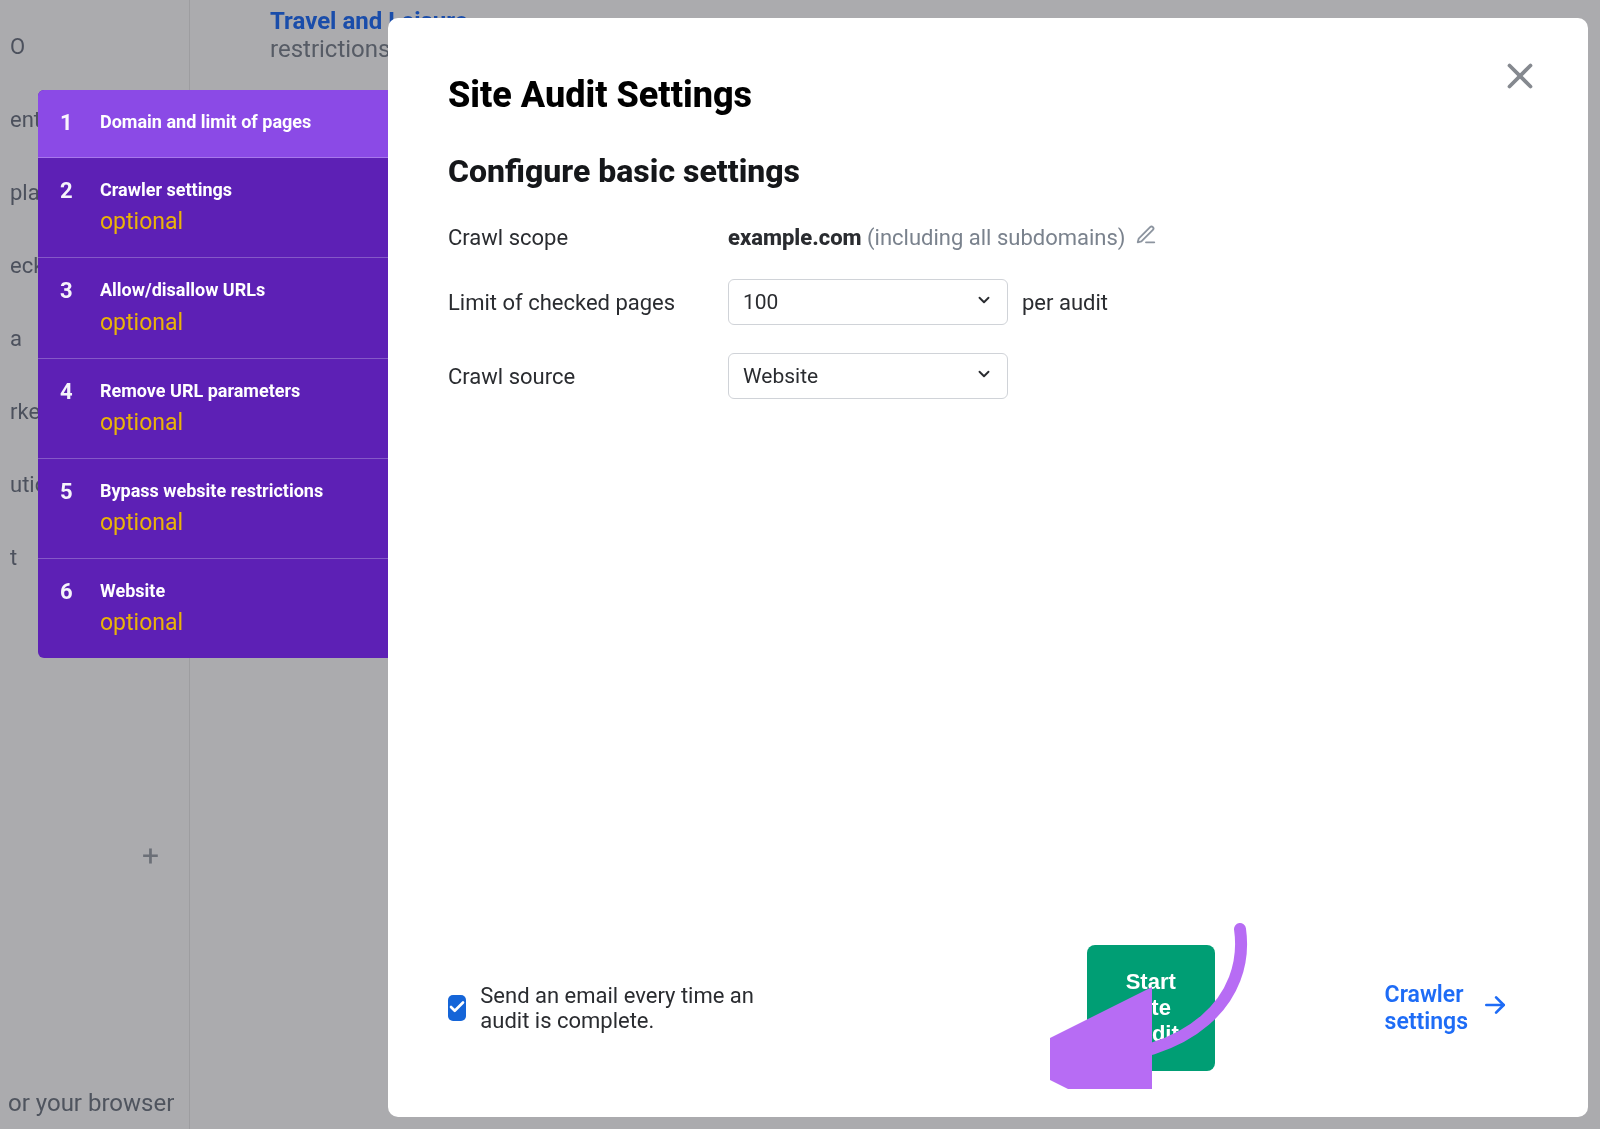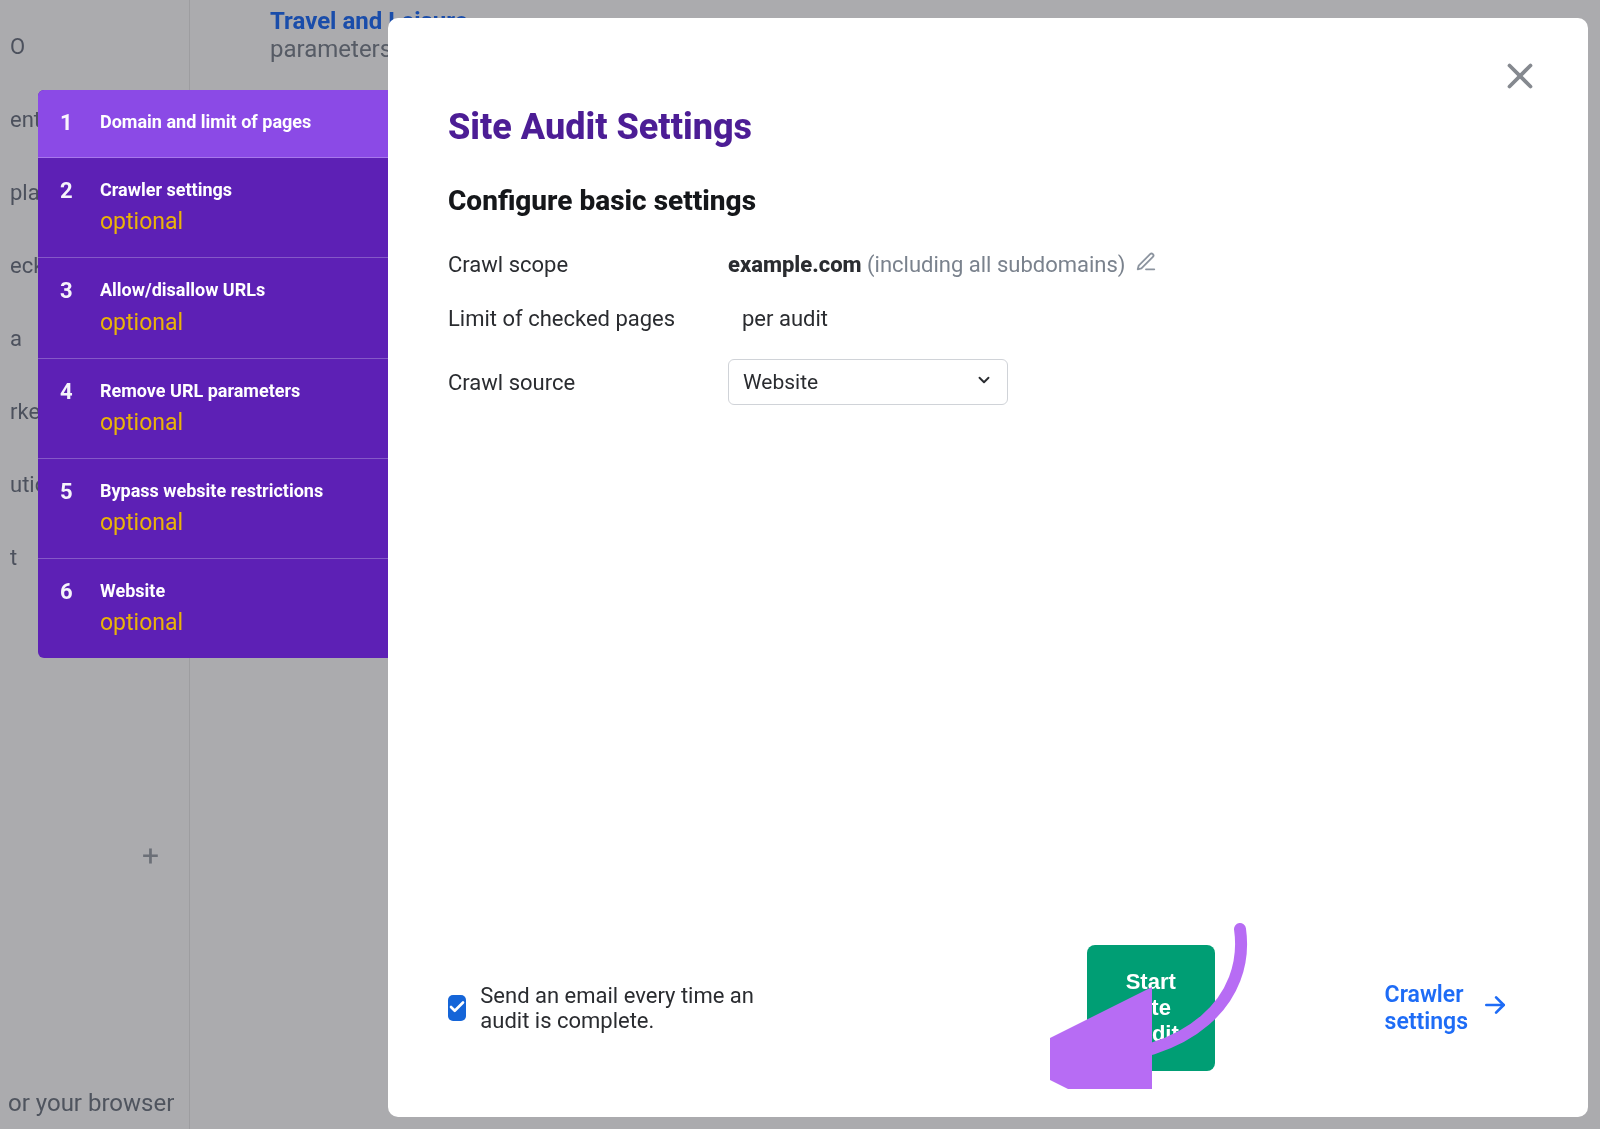--- a/index.html
+++ b/index.html
@@ -75,24 +75,24 @@
     padding:56px 80px 48px 60px;
     z-index:4;
   }
   .modal .close {
     position:absolute; top:40px; right:50px;
     width:36px; height:36px; cursor:pointer; color:#85898f;
   }
   .modal .close svg{width:100%;height:100%;}
 
   .modal h1 {
-    font-size:36px; font-weight:800; color:#4c1d95; margin-top:32px; margin-bottom:36px;
+    font-size:36px; font-weight:800; color:#000000; margin-bottom:36px;
   }
   .modal h2 {
-    font-size:28px; font-weight:800; color:#15171a; margin-bottom:34px;
+    font-size:32px; font-weight:800; color:#15171a; margin-bottom:34px;
   }
   .form-row {
     display:flex; align-items:center; margin-bottom:28px; font-size:22px; color:#2a2c30;
   }
   .form-row .label { width:280px; color:#2a2c30;}
   .form-row .value .domain { font-weight:800;}
   .form-row .value .hint { color:#7a828d;}
   .form-row .pencil {
     margin-left:10px; color:#8c949f; cursor:pointer; display:inline-flex;
   }
@@ -156,21 +156,21 @@
     <div>plat</div>
     <div>ecke</div>
     <div>a</div>
     <div>rket</div>
     <div>utions</div>
     <div>t</div>
   </div>
   <div class="topline">
     <div>
       <div class="link">Travel and Leisure</div>
-      <div class="sub">parameters</div>
+      <div class="sub">restrictions</div>
     </div>
     <div class="sub">3d ago</div>
     <div class="nums">
       <span class="muted"><b>1,000</b><span>/1,000</span></span>
       <span>84%</span>
       <span>29</span>
       <span>1,413</span>
     </div>
   </div>
   <div class="plus">+</div>
@@ -247,20 +247,28 @@
         <svg viewBox="0 0 24 24" fill="none" stroke="currentColor" stroke-width="2" stroke-linecap="round" stroke-linejoin="round">
           <path d="M12 20h9"></path>
             <path d="M16.5 3.5a2.12 2.12 0 0 1 3 3L7 19l-4 1 1-4 12.5-12.5z"></path>
         </svg>
       </span>
     </span>
   </div>
 
   <div class="form-row">
     <div class="label">Limit of checked pages</div>
+    <div class="select">
+      <span>100</span>
+      <span class="chev">
+        <svg viewBox="0 0 24 24" fill="none" stroke="currentColor" stroke-width="2.5" stroke-linecap="round" stroke-linejoin="round">
+            <polyline points="6 9 12 15 18 9"></polyline>
+          </svg>
+      </span>
+    </div>
     <span class="after-select">per audit</span>
   </div>
 
   <div class="form-row">
     <div class="label">Crawl source</div>
     <div class="select">
       <span>Website</span>
       <span class="chev">
         <svg viewBox="0 0 24 24" fill="none" stroke="currentColor" stroke-width="2.5" stroke-linecap="round" stroke-linejoin="round">
             <polyline points="6 9 12 15 18 9"></polyline>

